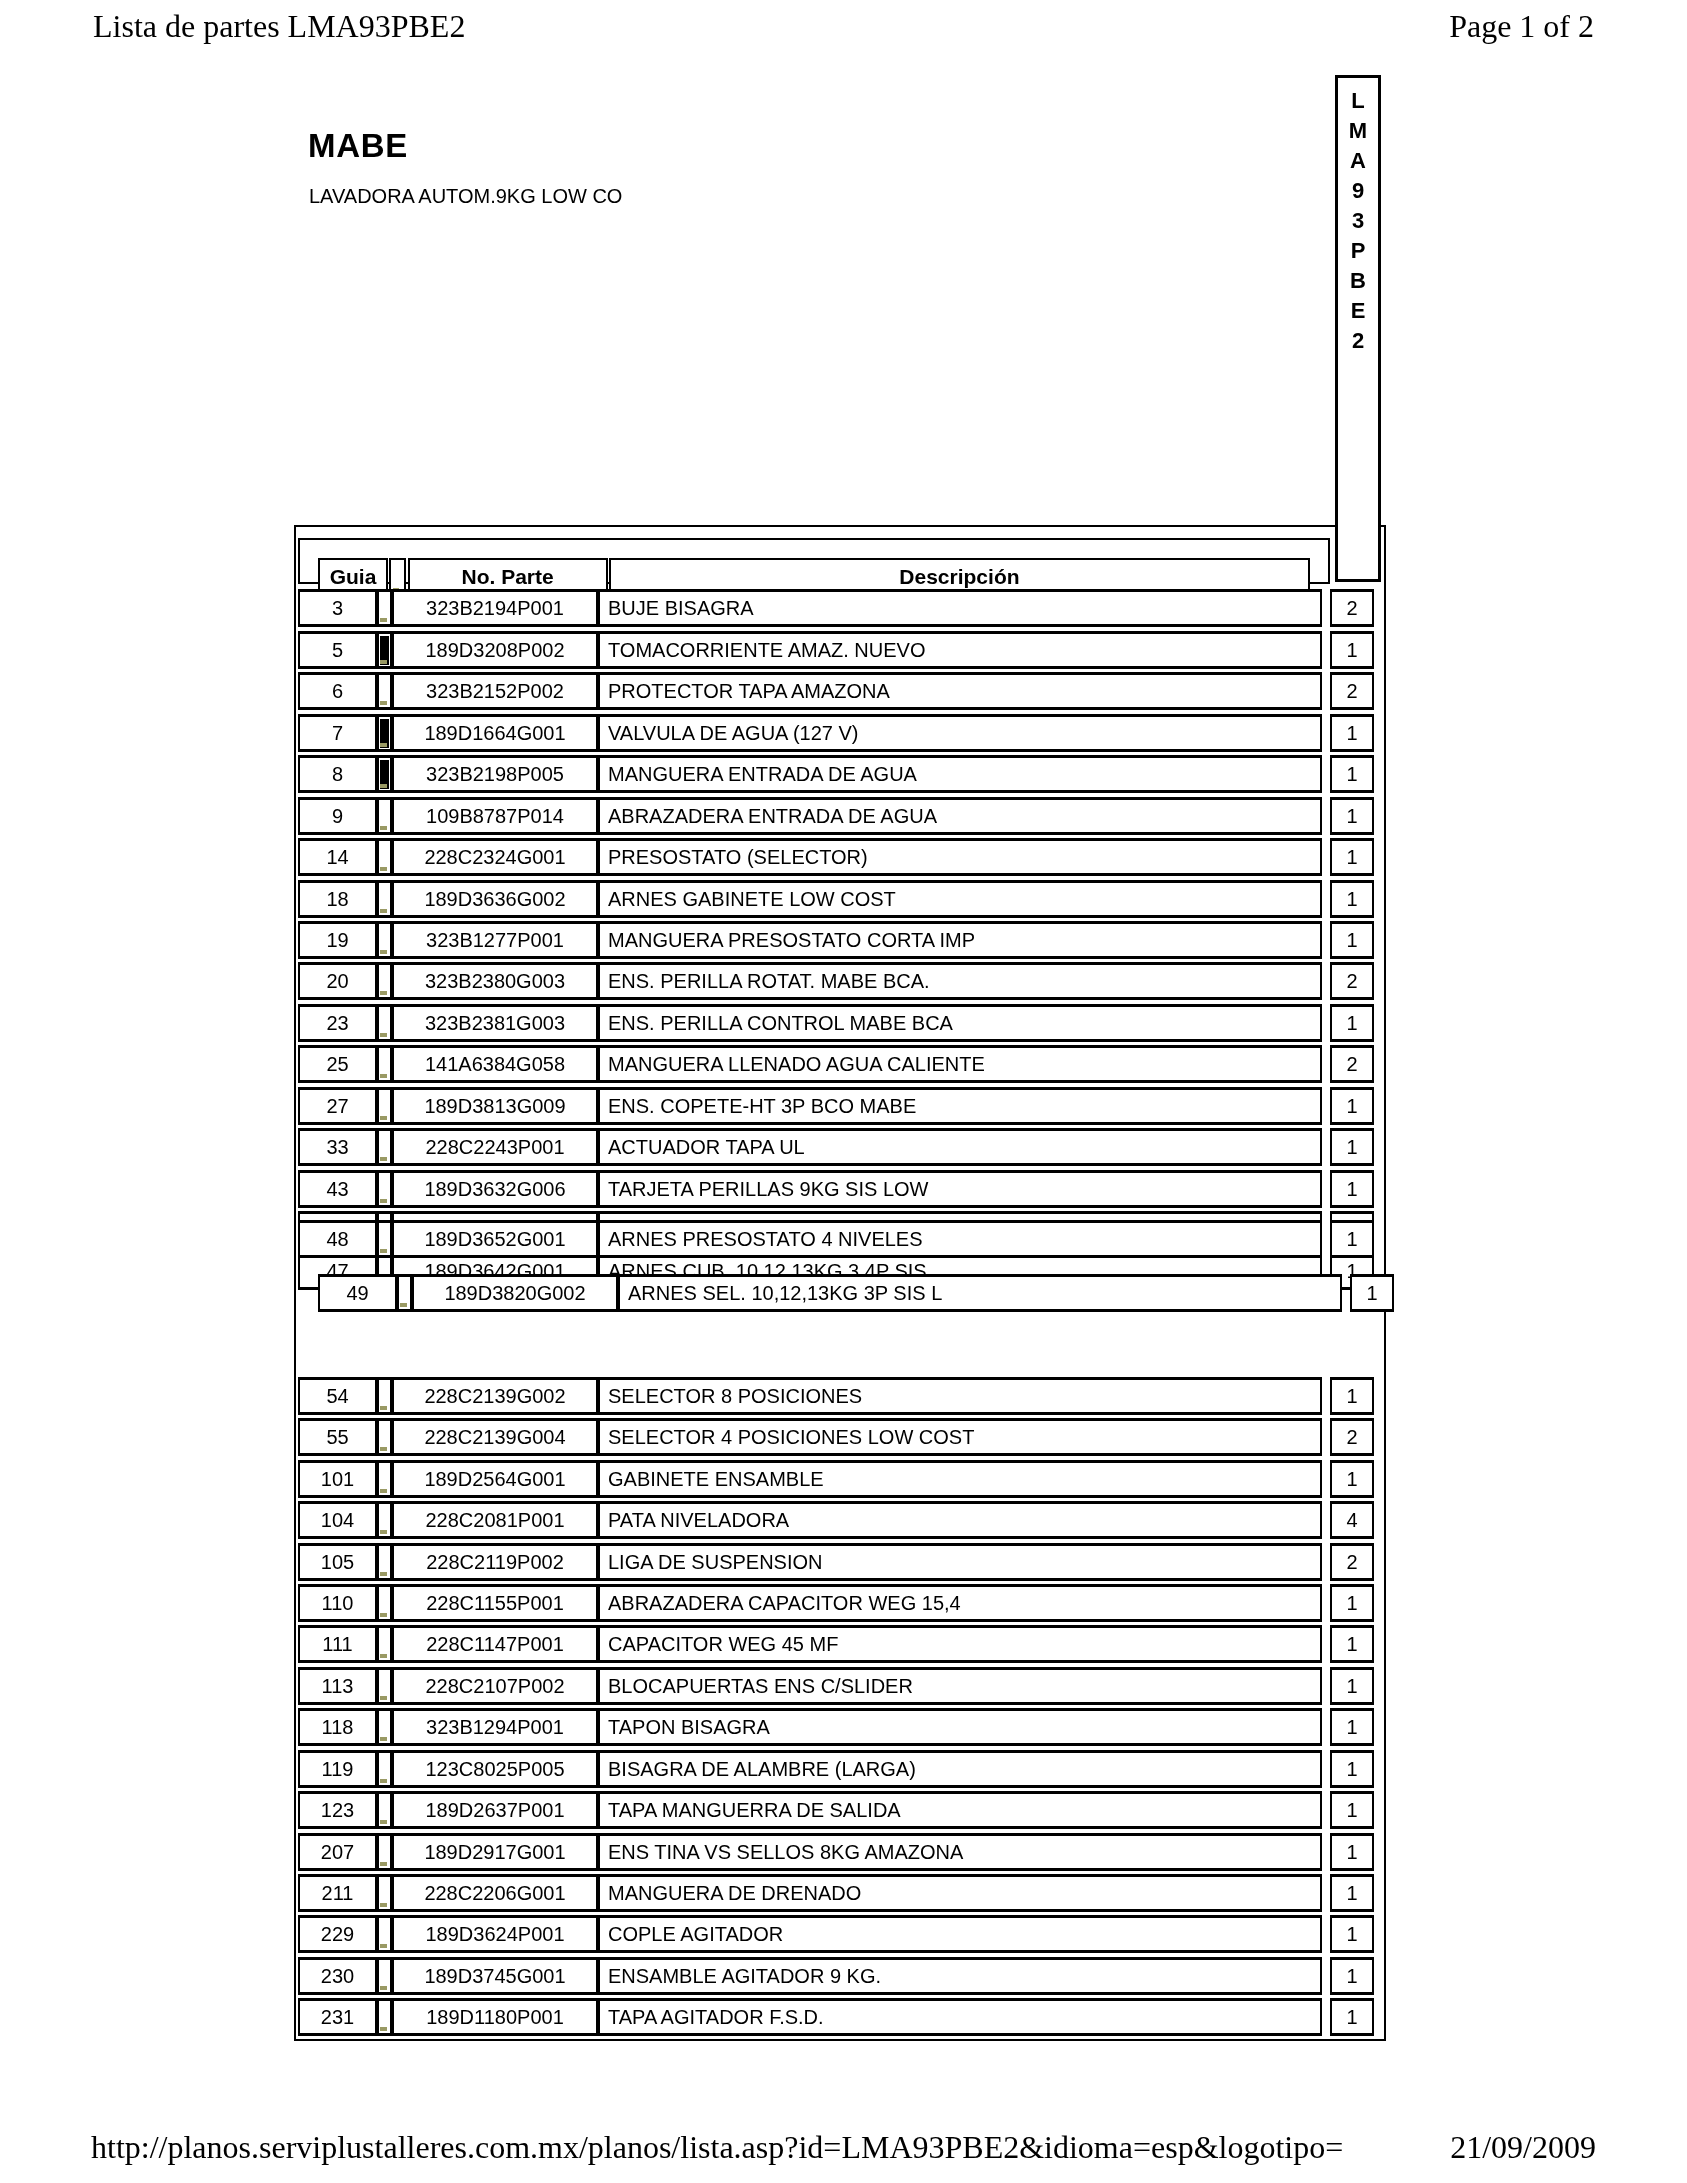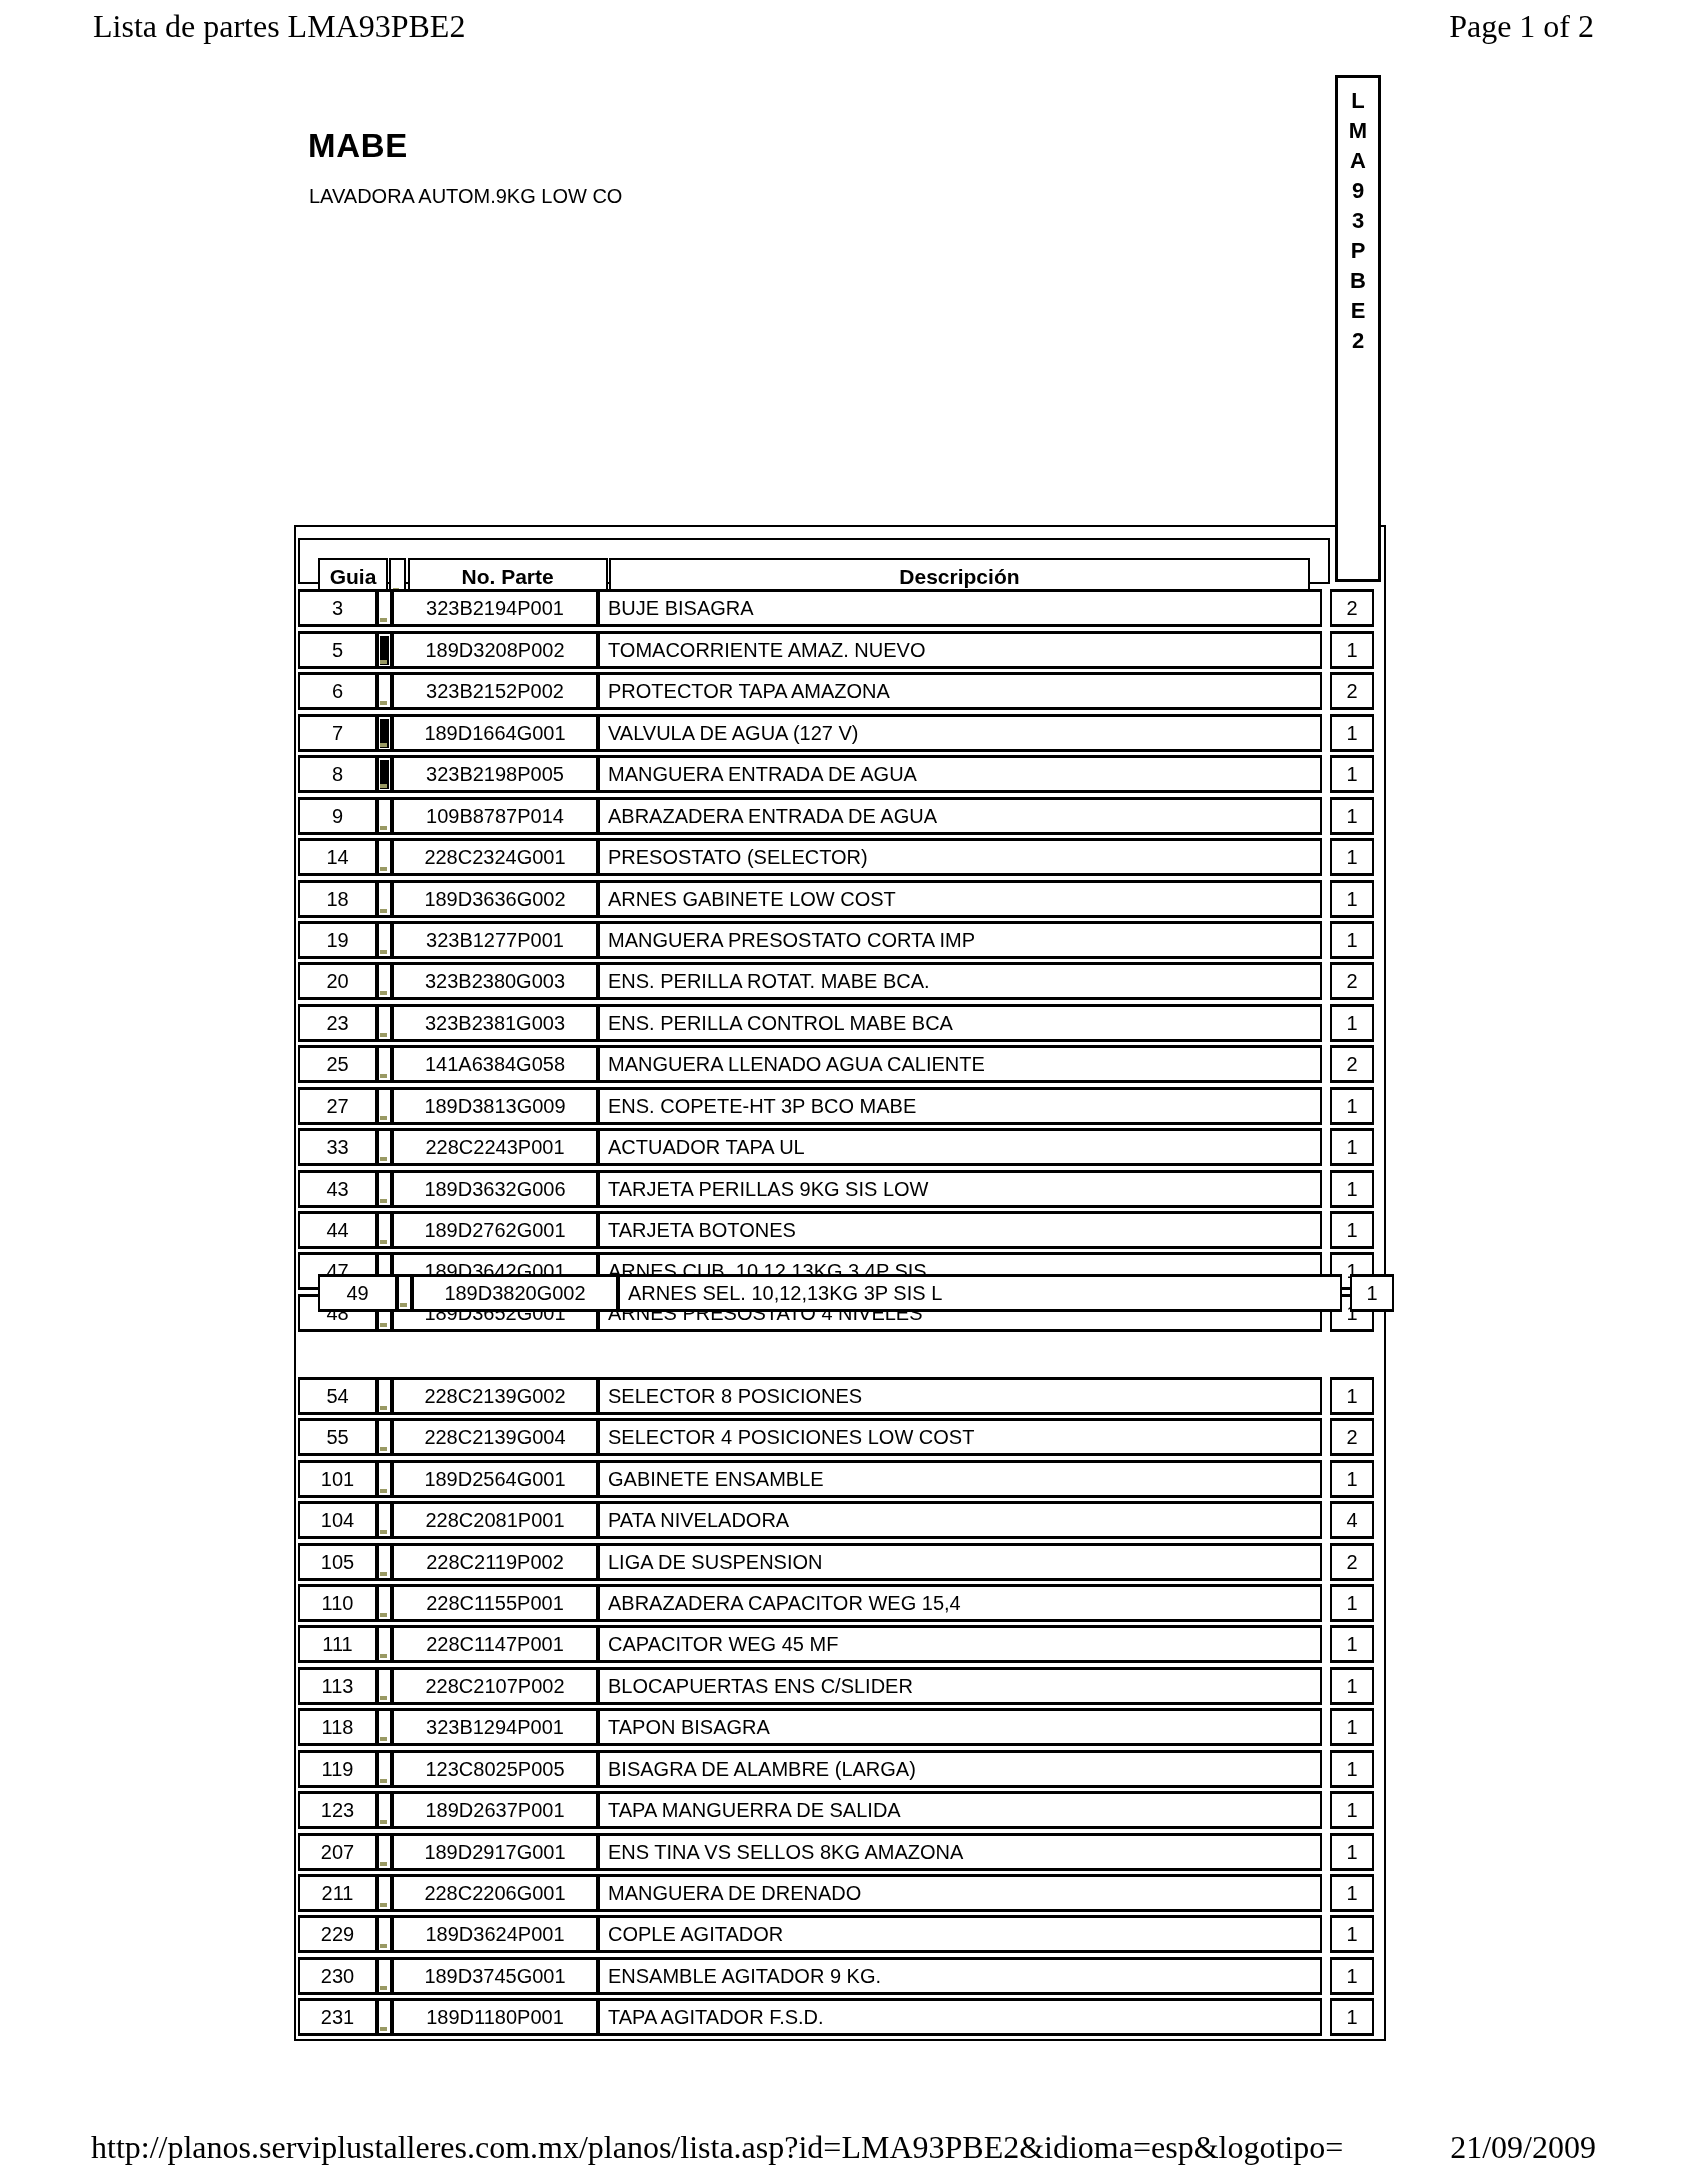--- a/index.html
+++ b/index.html
@@ -258,21 +258,21 @@
       <div class="row" style="top: 1252px;">
     <div class="cell c-guia">47</div>
     <div class="cell c-mark">
           <span class="dash"></span>
         </div>
     <div class="cell c-parte">189D3642G001</div>
     <div class="cell c-desc">ARNES CUB. 10,12,13KG 3,4P SIS</div>
     <div class="rgap"></div>
     <div class="cell c-qty">1</div>
   </div>
-      <div class="row" style="top: 1294px; text-align: center;">
+      <div class="row" style="top: 1220px; text-align: center;">
     <div class="cell c-guia">48</div>
     <div class="cell c-mark">
           <span class="dash"></span>
         </div>
     <div class="cell c-parte">189D3652G001</div>
     <div class="cell c-desc">ARNES PRESOSTATO 4 NIVELES</div>
     <div class="rgap"></div>
     <div class="cell c-qty">1</div>
   </div>
       <div class="row" style="top: 1274px; padding-left: 20px;">

